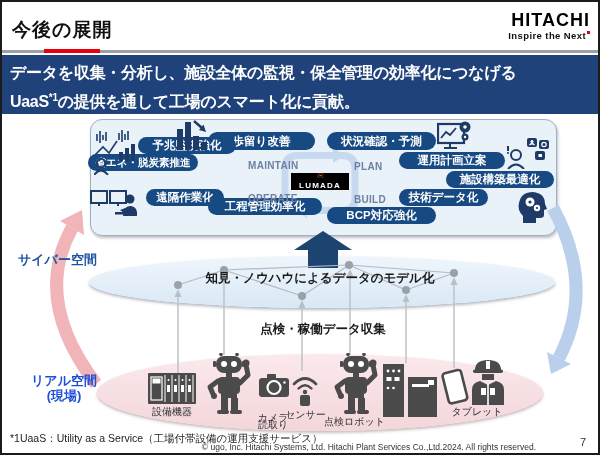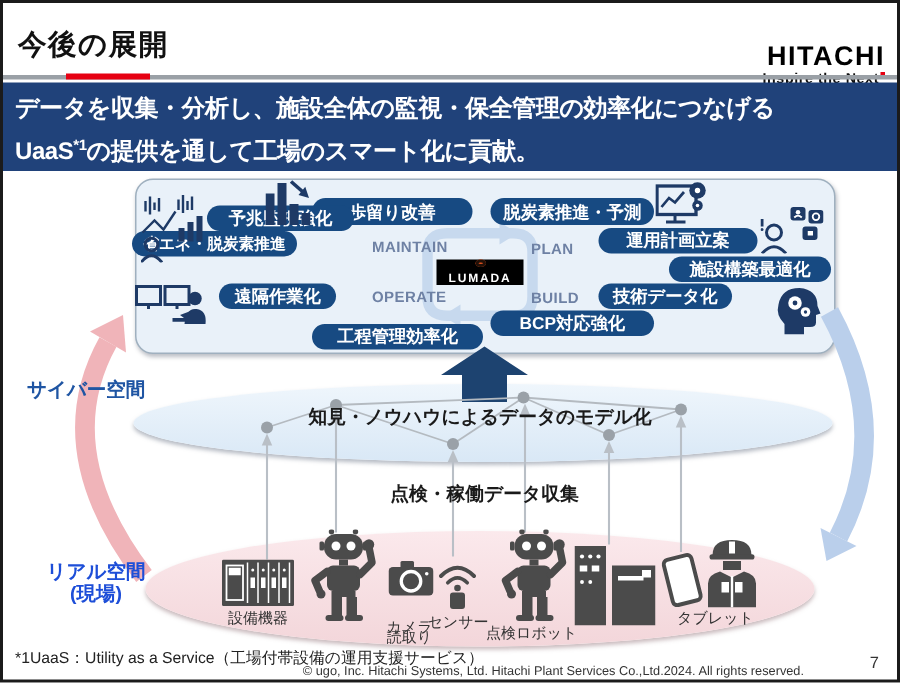--- a/index.html
+++ b/index.html
@@ -1,40 +1,40 @@
 <!DOCTYPE html>
 <html><head>
 <meta charset="utf-8">
 <style>
   html,body{margin:0;padding:0;background:#888;}
   .slide{position:relative;width:600px;height:455px;background:#fff;border:2px solid #1b1b1b;
     box-sizing:border-box;overflow:hidden;font-family:"Liberation Sans","DejaVu Sans",sans-serif;}
   
   .title{position:absolute;left:10px;top:15px;font-size:19px;font-weight:bold;color:#111;letter-spacing:1px;}
-  .logo{position:absolute;right:8px;top:9px;text-align:right;line-height:1;margin-top:17px;}
+  .logo{position:absolute;right:8px;top:9px;text-align:right;line-height:1;}
   .logo .mark{font-size:18px;font-weight:bold;color:#000;letter-spacing:1px;font-family:"Liberation Sans",sans-serif;}
   .logo .tag{font-size:9.5px;font-weight:bold;color:#111;margin-top:2px;letter-spacing:.4px;}
   .logo .tick{display:inline-block;width:3px;height:3px;background:#e60012;margin-left:1px;vertical-align:top;}
   .rule{position:absolute;left:0;top:48px;width:600px;height:2.5px;background:#9aa0a6;}
   .rule-red{position:absolute;left:42px;top:46.5px;width:56px;height:4.5px;background:#e60012;}
   
   .banner{position:absolute;left:0;top:53px;width:600px;height:59px;background:#20427a;color:#fff;
     padding:5px 0 0 8px;box-sizing:border-box;}
   .banner div{font-size:16px;font-weight:bold;line-height:25px;white-space:nowrap;letter-spacing:-.3px;}
   .banner sup{font-size:10px;}
   
   .mainbox{position:absolute;left:88px;top:117px;width:465px;height:115px;background:#e9f1f9;
     border:1px solid #9fb0bf;border-radius:12px;box-shadow:1px 2px 3px rgba(60,70,90,.35);z-index:1;}
   .pill{position:absolute;display:flex;align-items:center;justify-content:center;background:#174a82;
     color:#fff;border-radius:10px;font-weight:bold;font-size:11.5px;white-space:nowrap;height:17px;z-index:3;}
   .pill0{left:206px;top:130px;width:107px;height:18px}.pill1{left:325px;top:130px;width:109px;height:18px}
   .pill2{left:136px;top:135px;width:98px}.pill3{left:397px;top:150px;width:106px}
   .pill4{left:86px;top:152px;width:110px;font-size:10.5px}.pill5{left:444px;top:169px;width:108px}
   .pill6{left:144px;top:187px;width:78px}.pill7{left:397px;top:187px;width:89px}
-  .pill8{left:206px;top:214px;width:114px}.pill9{left:325px;top:205px;width:109px}
+  .pill8{left:206px;top:196px;width:114px}.pill9{left:325px;top:205px;width:109px}
   .phase{position:absolute;font-size:10px;font-weight:bold;color:#6e81a4;letter-spacing:.3px;z-index:3;}
   .ph-maintain{left:246px;top:158px}.ph-plan{left:352px;top:159px}
   .ph-operate{left:246px;top:191px}.ph-build{left:352px;top:192px}
   .lumada{position:absolute;left:289px;top:171px;width:58px;height:17px;background:#000;color:#fff;
     display:flex;align-items:center;justify-content:center;gap:3px;font-size:8px;font-weight:bold;
     letter-spacing:1.2px;z-index:4;flex-direction:column;}
   .lumada .gear{width:7px;height:7px;border-radius:50%;background:#e8541e;box-shadow:inset 0 0 0 2px #201008;}
   .boxicon{position:absolute;z-index:3;}
   
   .cyber-label{position:absolute;left:16px;top:249px;font-size:13px;font-weight:bold;color:#1f55a3;z-index:3;}
@@ -131,21 +131,21 @@
       <circle cx="176" cy="283" r="4"></circle>
         <circle cx="222" cy="268" r="4"></circle>
         <circle cx="300" cy="294" r="4"></circle>
       <circle cx="347" cy="263" r="4"></circle>
         <circle cx="404" cy="288" r="4"></circle>
         <circle cx="452" cy="271" r="4"></circle>
     </g>
   </svg>
 
   <div class="pill pill0">歩留り改善</div>
-  <div class="pill pill1">脱炭素推進・予測</div>
+  <div class="pill pill1">状況確認・予測</div>
   <div class="pill pill2">予兆監視強化</div>
   <div class="pill pill3">運用計画立案</div>
   <div class="pill pill4">省エネ・脱炭素推進</div>
   <div class="pill pill5">施設構築最適化</div>
   <div class="pill pill6">遠隔作業化</div>
   <div class="pill pill7">技術データ化</div>
   <div class="pill pill8">工程管理効率化</div>
   <div class="pill pill9">BCP対応強化</div>
 
   <div class="phase ph-maintain">MAINTAIN</div>

